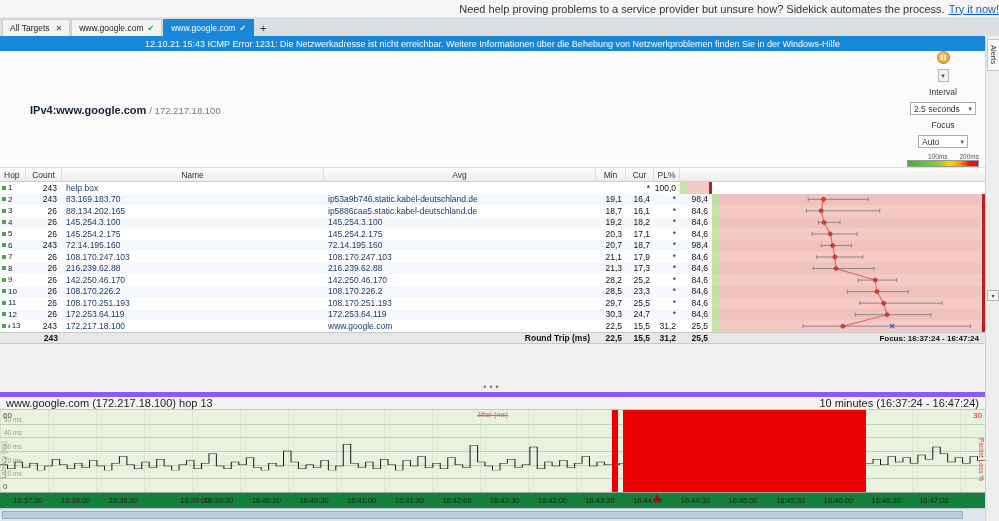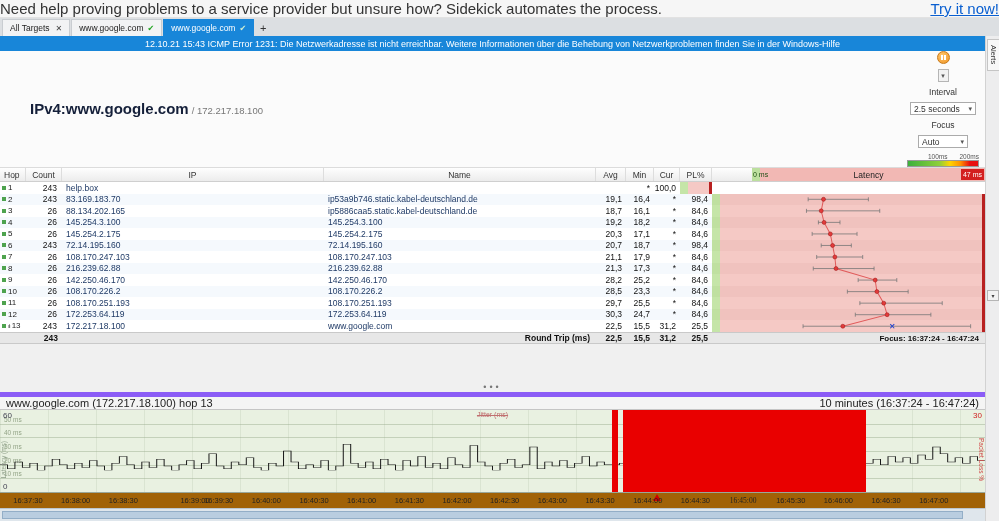--- a/index.html
+++ b/index.html
@@ -2,35 +2,35 @@
 <html><head>
 <meta charset="utf-8">
 <style>
   html,body{margin:0;padding:0;background:#888;}
   *{box-sizing:border-box;}
   :root{--cols:26px 36px 262px 272px 30px 28px 26px 32px minmax(0,1fr);}
   .app{width:999px;height:521px;position:relative;background:#f0f0f0;overflow:hidden;
        display:flex;flex-direction:column;font-family:"Liberation Sans","DejaVu Sans",sans-serif;}
   .inset{margin-right:14px;}
 
-  .promo{flex:0 0 18px;background:#f6f6f6;border-bottom:1px solid #e2e2e2;display:flex;align-items:center;justify-content:space-between;font-size:15px;color:#333;gap:4px;}
+  .promo{flex:0 0 18px;background:#f6f6f6;border-bottom:1px solid #e2e2e2;display:flex;align-items:center;justify-content:flex-end;font-size:11px;color:#333;gap:4px;}
   .promo-link{color:#0a5fd0;text-decoration:underline;cursor:pointer;}
 
   .tabbar{flex:0 0 18px;background:#dcdfe2;display:flex;align-items:flex-end;padding-left:2px;gap:1px;}
   .tab{height:17px;display:flex;align-items:center;gap:4px;padding:0 7px;background:#f2f3f4;border:1px solid #c9cdd1;border-bottom:none;font-size:8.5px;color:#222;cursor:pointer;}
   .tab.active{background:#1886d9;color:#fff;border-color:#1886d9;}
   .tab-check{color:#1fa41f;font-size:8px;}
   .tab.active .tab-check{color:#d2f0d2;}
   .tab-close{font-size:8px;color:#444;margin-left:2px;}
   .tab-new{width:16px;height:17px;display:flex;align-items:center;justify-content:center;font-size:11px;color:#333;cursor:pointer;}
 
   .alertbar{flex:0 0 15px;background:#1886d9;color:#fff;display:flex;align-items:center;justify-content:center;font-size:9px;}
 
   .targetbar{flex:0 0 17px;background:#fbfbfb;border-bottom:1px solid #dcdcdc;display:flex;align-items:center;justify-content:space-between;padding:0 6px;}
-  .tn-main{font-size:15px;font-weight:bold;color:#15203a;padding-left:24px;}
+  .tn-main{font-size:11px;font-weight:bold;color:#15203a;padding-left:24px;}
   .tn-ip{font-size:9.5px;color:#777;margin-left:3px;}
   .controls{display:flex;align-items:center;gap:5px;font-size:8.5px;color:#333;flex-direction:column;}
   .play-btn{width:13px;height:13px;border-radius:50%;background:radial-gradient(circle at 35% 30%,#ffc66e,#ef9524);border:1px solid #c87a1a;display:inline-flex;align-items:center;justify-content:center;cursor:pointer;}
   .pause-glyph{width:5px;height:5px;border-left:2px solid #fff;border-right:2px solid #fff;}
   .play-dd{font-size:7px;color:#555;border:1px solid #b5b5b5;background:#f2f2f2;width:11px;height:13px;display:inline-flex;align-items:center;justify-content:center;cursor:pointer;}
   .select{border:1px solid #ababab;background:#fff;height:13px;display:inline-flex;align-items:center;gap:6px;padding:0 3px;font-size:8.5px;min-width:66px;justify-content:space-between;cursor:pointer;}
   .select.small{min-width:50px;}
   .select .dd{font-style:normal;font-size:7px;color:#555;}
   .legend{width:72px;}
   .legend-labels{display:flex;justify-content:flex-end;gap:12px;font-size:6.5px;color:#555;line-height:7px;}
@@ -76,21 +76,21 @@
   .gl span{position:absolute;left:4px;top:-8px;font-size:6.5px;color:#93a487;}
   .lossblock{position:absolute;top:0;bottom:0;background:#e90000;}
   .ylab{position:absolute;font-size:8px;color:#445;z-index:5;}
   .ylab.tl{top:1px;left:3px;}
   .ylab.bl{bottom:1px;left:3px;}
   .ylab.tr{top:1px;right:3px;color:#d02020;}
   .jitter{position:absolute;top:1px;left:50%;transform:translateX(-50%);font-size:7px;color:#c07070;text-decoration:line-through;z-index:5;cursor:pointer;}
   .vaxis-l{position:absolute;left:0;top:38%;writing-mode:vertical-rl;transform:rotate(180deg);font-size:6.5px;color:#8fa08a;z-index:5;}
   .vaxis-r{position:absolute;right:0;top:34%;writing-mode:vertical-rl;font-size:6.5px;color:#d04545;z-index:5;}
 
-  .taxis{flex:0 0 16px;position:relative;background:#a16207;border-top:1px solid #9aa79a;font-size:7.5px;color:#222;}
+  .taxis{flex:0 0 16px;position:relative;background:#15803d;border-top:1px solid #9aa79a;font-size:7.5px;color:#222;}
   .tlab{position:absolute;top:3px;transform:translateX(-50%);white-space:nowrap;}
   #tri{position:absolute;top:1px;width:0;height:0;border-left:4px solid transparent;border-right:4px solid transparent;border-bottom:7px solid #d00000;transform:translateX(-50%);}
 
   .hscroll{flex:0 0 13px;background:#dfe6ec;border-top:1px solid #bcc6cf;padding:2px;}
   .thumb{height:100%;background:#b9cde0;border:1px solid #93aec7;width:98%;cursor:pointer;}
 
   .rail{position:absolute;top:36px;right:0;bottom:0;width:14px;background:#ededee;border-left:1px solid #d2d2d2;z-index:10;}
   .alerts-tab{margin-top:3px;margin-left:1px;background:#f8f8f8;border:1px solid #c5c5c5;border-right:none;writing-mode:vertical-rl;font-size:7.5px;color:#333;height:32px;width:12px;display:flex;align-items:center;justify-content:center;cursor:pointer;}
   .range-dd{position:absolute;top:254px;left:1px;width:12px;height:11px;border:1px solid #b5b5b5;background:#f3f3f3;font-size:6px;display:flex;align-items:center;justify-content:center;color:#444;cursor:pointer;}
 </style>
@@ -149,21 +149,20 @@
             <span>200ms</span>
           </span>
         <span class="legend-bar" style="display:block"></span>
       </span>
     </div>
   </div>
 
   <div class="thead inset">
     <div class="hcell left">Hop</div>
     <div class="hcell">Count</div>
-    <div class="hcell">IP</div>
     <div class="hcell">Name</div>
     <div class="hcell">Avg</div>
     <div class="hcell">Min</div>
     <div class="hcell">Cur</div>
     <div class="hcell">PL%</div>
     <div class="hcell lathead">
       <span class="lh-min">0 ms</span>
       <span class="lh-title">Latency</span>
       <span class="lh-max">47 ms</span>
     </div>
@@ -473,21 +472,21 @@
       <span class="tlab" style="left: 27.04%;">16:40:00</span>
       <span class="tlab" style="left: 31.88%;">16:40:30</span>
       <span class="tlab" style="left: 36.72%;">16:41:00</span>
       <span class="tlab" style="left: 41.56%;">16:41:30</span>
       <span class="tlab" style="left: 46.4%;">16:42:00</span>
       <span class="tlab" style="left: 51.24%;">16:42:30</span>
       <span class="tlab" style="left: 56.08%;">16:43:00</span>
       <span class="tlab" style="left: 60.92%;">16:43:30</span>
       <span class="tlab" style="left: 65.76%;">16:44:00</span>
       <span class="tlab" style="left: 70.6%;">16:44:30</span>
-      <span class="tlab" style="left: 75.44%; font-family: Liberation Serif, serif;">16:45:00</span>
+      <span class="tlab" style="left: 75.44%;">16:45:00</span>
       <span class="tlab" style="left: 80.28%;">16:45:30</span>
       <span class="tlab" style="left: 85.12%;">16:46:00</span>
       <span class="tlab" style="left: 89.96%;">16:46:30</span>
       <span class="tlab" style="left: 94.8%;">16:47:00</span>
     </div>
 
   <div class="hscroll inset">
     <div class="thumb"></div>
   </div>
 

